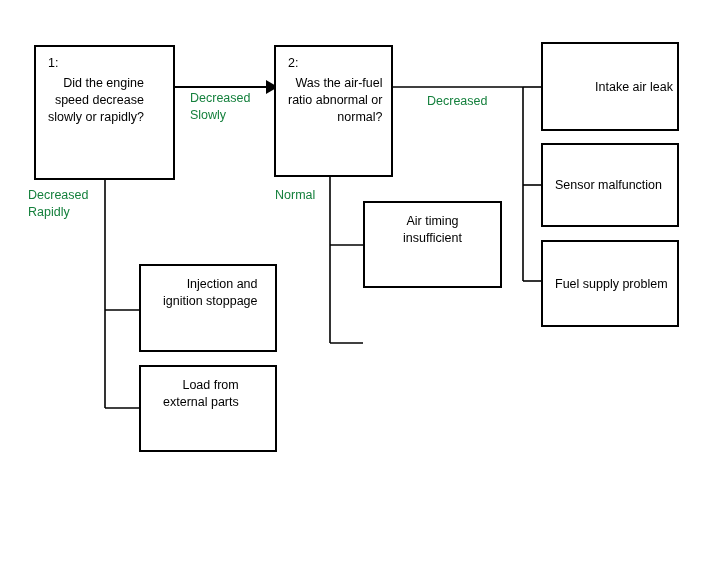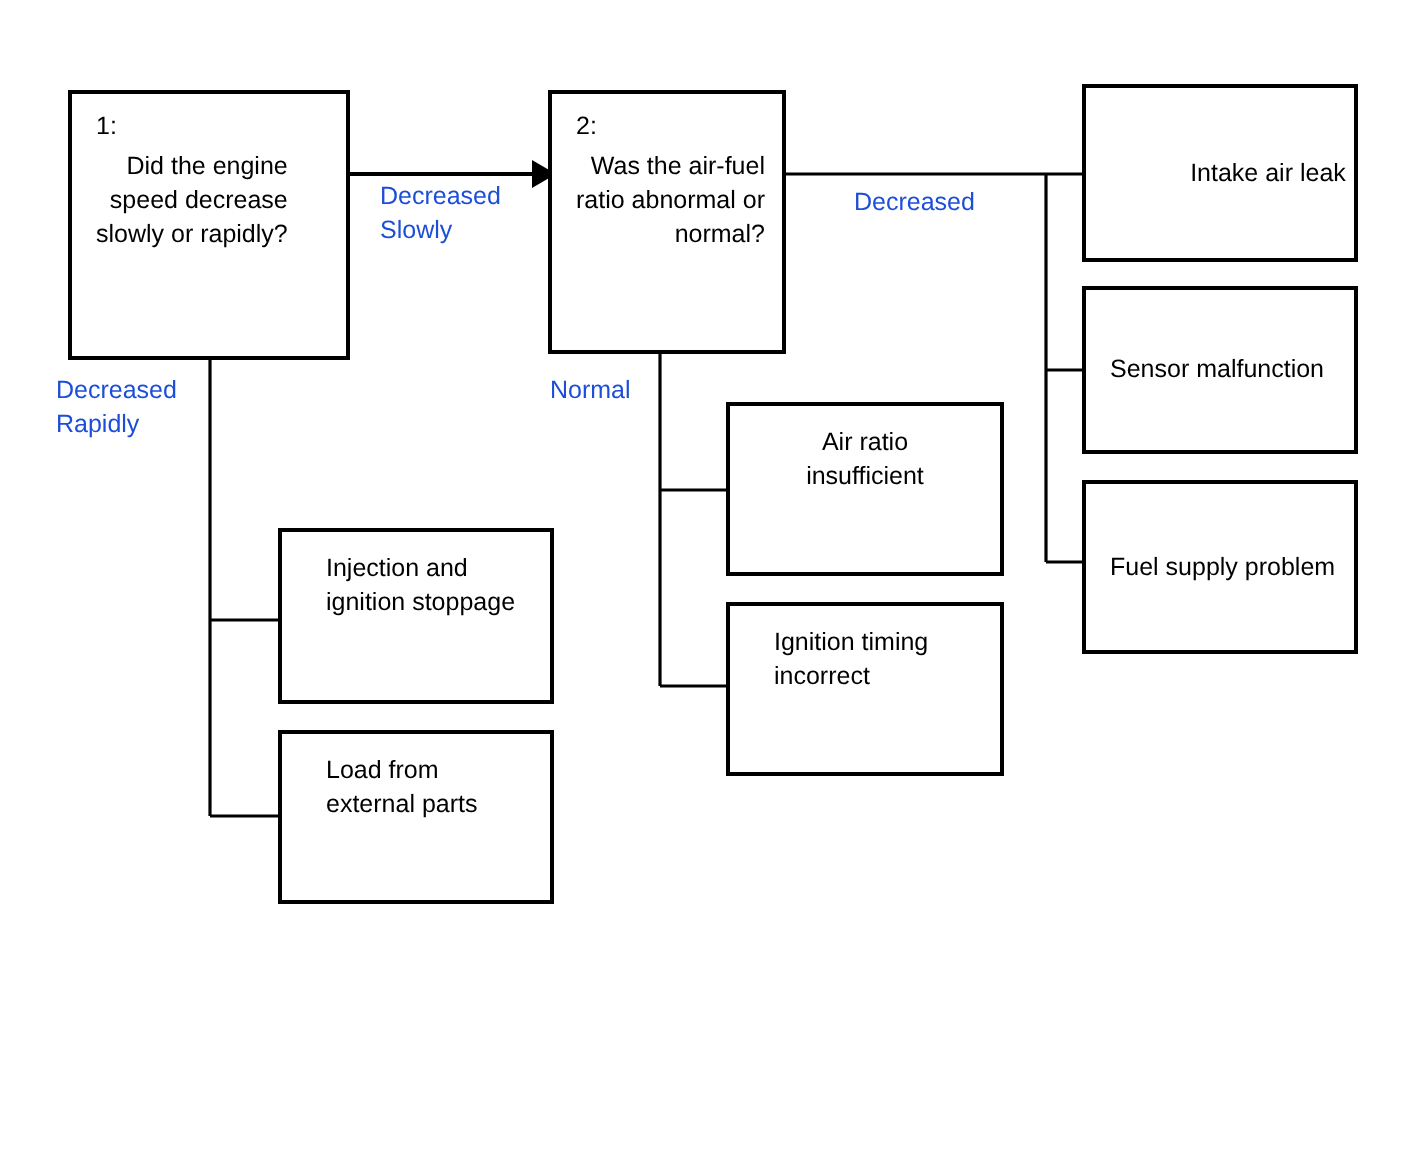--- a/index.html
+++ b/index.html
@@ -39,21 +39,21 @@
     position: absolute;
     left: 12px;
     top: 28px;
     text-align: right;
     white-space: pre-line;
   }
   
   .node.tl .node-text {
     left: 22px;
     top: 10px;
-    text-align: left;
+    text-align: right;
   }
   
   .node.tc .node-text {
     left: 0;
     right: 0;
     top: 10px;
     text-align: center;
   }
   
   .node.ml .node-text {
@@ -68,21 +68,21 @@
     right: 0;
     top: 50%;
     transform: translateY(-50%);
     text-align: center;
     padding-left: 48px;
   }
   .edge-label {
     position: absolute;
     font-size: 12.5px;
     line-height: 17px;
-    color: #1d4ed8;
+    color: #15803d;
     white-space: pre-line;
     z-index: 3;
   }
   #wires {
     position: absolute;
     left: 0;
     top: 0;
     width: 713px;
     height: 581px;
     z-index: 1;
@@ -133,28 +133,24 @@
 
   <div class="node ml" style="left:541px; top:143px; width:138px; height:84px;">
     <span class="node-text">Sensor malfunction</span>
   </div>
 
   <div class="node ml" style="left:541px; top:240px; width:138px; height:87px;">
     <span class="node-text">Fuel supply problem</span>
   </div>
 
   <div class="node tc" style="left:363px; top:201px; width:139px; height:87px;">
-    <span class="node-text">Air ratio
+    <span class="node-text">Air timing
 insufficient</span>
   </div>
 
-  <div class="node tl" style="left:363px; top:301px; width:139px; height:87px;">
-    <span class="node-text">Ignition timing
-incorrect</span>
-  </div>
 
   <div class="node tl" style="left:139px; top:264px; width:138px; height:88px;">
     <span class="node-text">Injection and
 ignition stoppage</span>
   </div>
 
   <div class="node tl" style="left:139px; top:365px; width:138px; height:87px;">
     <span class="node-text">Load from
 external parts</span>
   </div>

